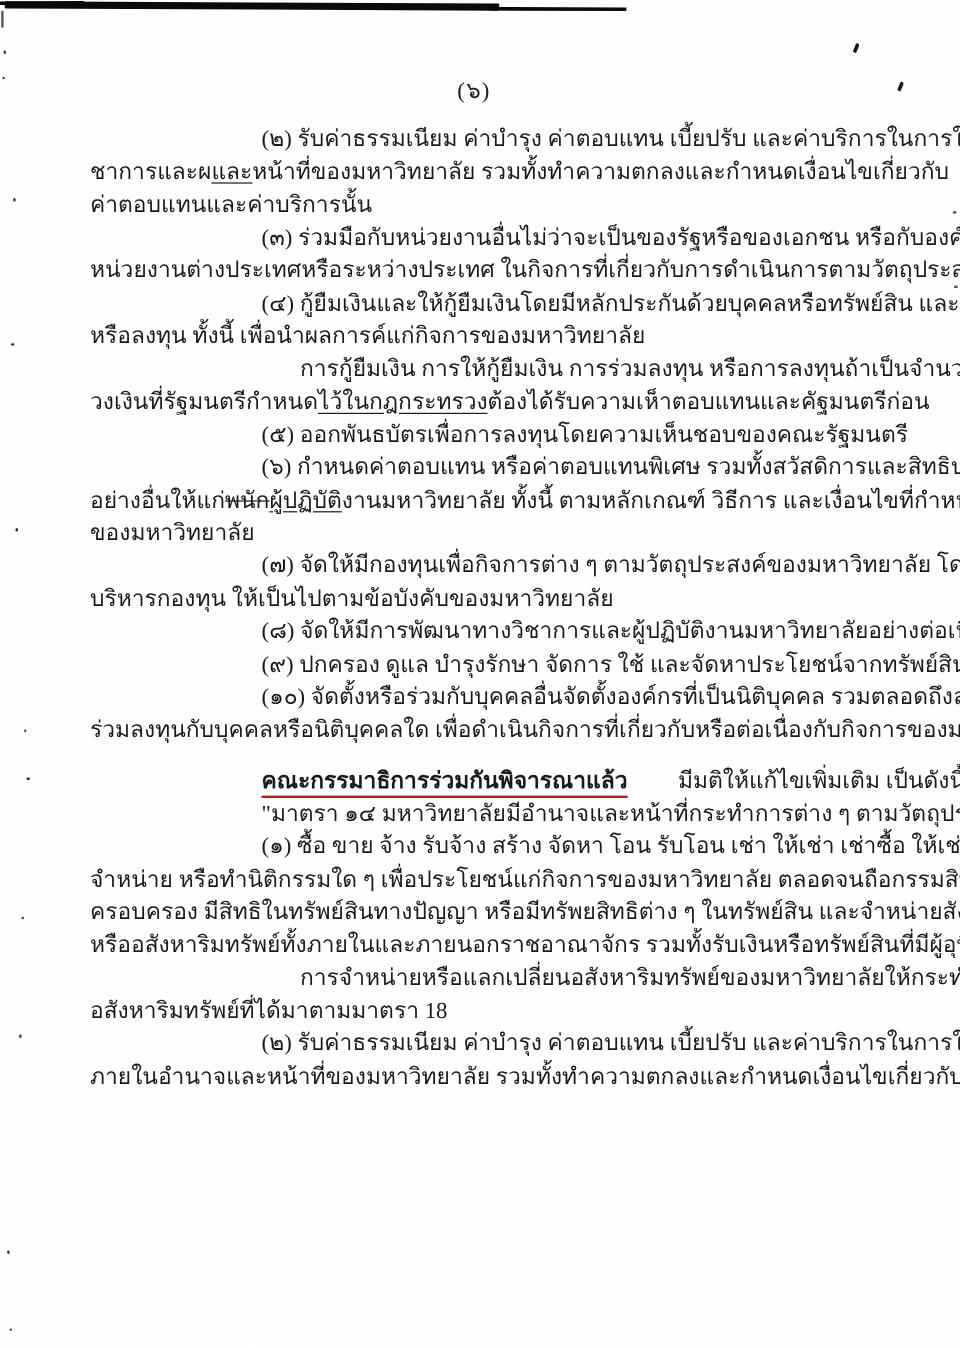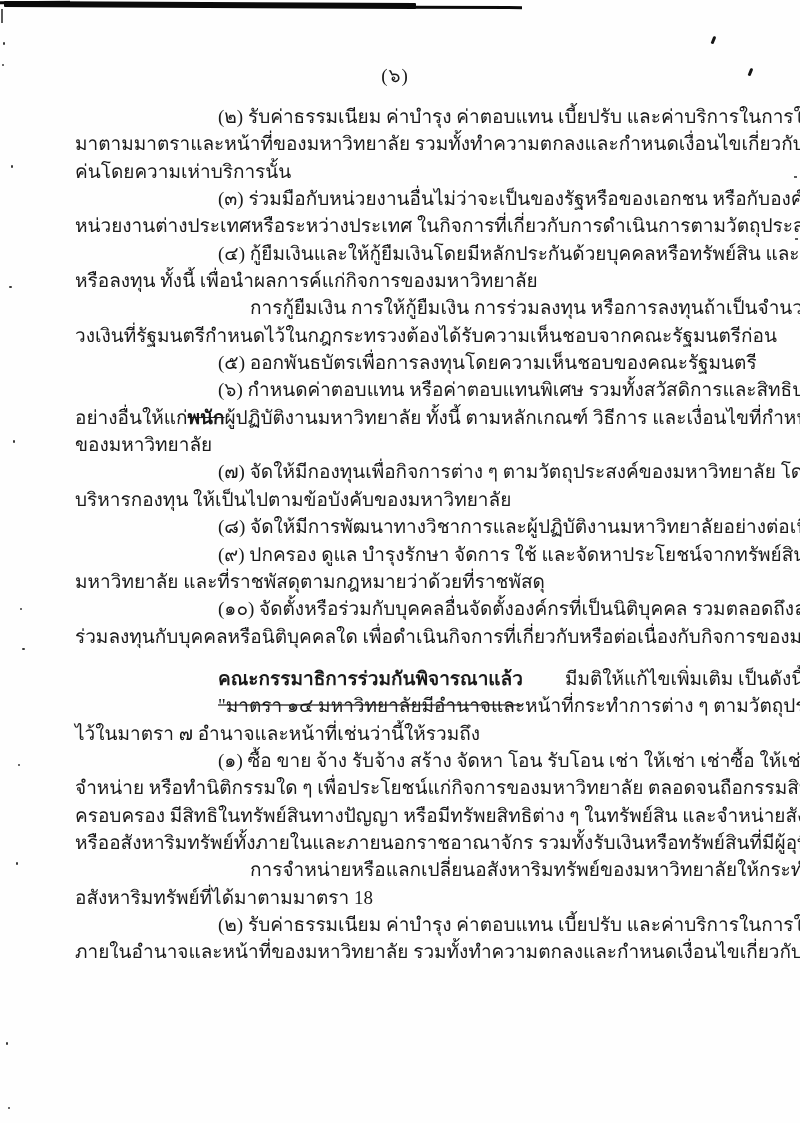--- a/index.html
+++ b/index.html
@@ -30,24 +30,24 @@
 
   
   .content{
     position:absolute;left:75px;top:103px;width:700px;
     font-size:19px;line-height:27.35px;
   }
   .line{white-space:nowrap;}
   .line.item{padding-left:143px;}
   .line.sub{padding-left:175px;}
   .line.gap-before{margin-top:15px;}
-  .seg-u{text-underline-offset:3px;}
+  .seg-u{text-decoration:underline;text-underline-offset:3px;}
   .seg-b{font-weight:700;}
-  .seg-b.seg-u{text-decoration:none;border-bottom:2px solid #737373;padding-bottom:15px;}
-  .seg-x{font-weight:700;text-decoration:line-through;margin-top:12px;}
+  .seg-b.seg-u{text-decoration:none;border-bottom:2px solid #b91c1c;padding-bottom:1px;}
+  .seg-x{font-weight:400;text-decoration:line-through;margin-top:12px;}
   .seg-g{margin-left:42px;}
 </style>
 </head>
 <body>
 
 <div class="page">
 
   <div class="scan-bar bar-c"></div>
   <div class="scan-bar bar-a"></div>
   <div class="scan-bar bar-b"></div>
@@ -67,42 +67,40 @@
 
   <div class="mark" style="left:712px;top:36px;"></div>
   <div class="mark" style="left:749px;top:68px;"></div>
   <div class="tick" style="left:794px;top:176px;width:3px;height:2px;"></div>
   <div class="tick" style="left:795px;top:238px;width:3px;height:2px;"></div>
 
   <div class="page-number">(๖)</div>
 
   <div class="content">
       <div class="line item"><span>(๒) รับค่าธรรมเนียม ค่าบำรุง ค่าตอบแทน เบี้ยปรับ และค่าบริการในการให้บริการ</span></div>
-      <div class="line flush"><span>มาตามมาตรา</span><span class="seg-u">และ</span><span>หน้าที่ของมหาวิทยาลัย รวมทั้งทำความตกลงและกำหนดเงื่อนไขเกี่ยวกับ</span></div>
-      <div class="line flush"><span>ค่นโดยความเห่าบริการนั้น</span></div>
+      <div class="line flush"><span>ชาการและผ</span><span class="seg-u">และ</span><span>หน้าที่ของมหาวิทยาลัย รวมทั้งทำความตกลงและกำหนดเงื่อนไขเกี่ยวกับ</span></div>
+      <div class="line flush"><span>ค่าตอบแทนและค่าบริการนั้น</span></div>
       <div class="line item"><span>(๓) ร่วมมือกับหน่วยงานอื่นไม่ว่าจะเป็นของรัฐหรือของเอกชน หรือกับองค์การ หรือ</span></div>
       <div class="line flush"><span>หน่วยงานต่างประเทศหรือระหว่างประเทศ ในกิจการที่เกี่ยวกับการดำเนินการตามวัตถุประสงค์</span></div>
       <div class="line item"><span>(๔) กู้ยืมเงินและให้กู้ยืมเงินโดยมีหลักประกันด้วยบุคคลหรือทรัพย์สิน และร่วมลงทุน</span></div>
       <div class="line flush"><span>หรือลงทุน ทั้งนี้ เพื่อนำผลการค์แก่กิจการของมหาวิทยาลัย</span></div>
       <div class="line sub"><span>การกู้ยืมเงิน การให้กู้ยืมเงิน การร่วมลงทุน หรือการลงทุนถ้าเป็นจำนวนเงินเกิน</span></div>
-      <div class="line flush"><span>วงเงินที่รัฐมนตรีกำหนด</span><span class="seg-u">ไว้ในกฎกระทรวง</span><span>ต้องได้รับความเห็นชอบจากคณะรัฐมนตรีก่อน</span></div>
+      <div class="line flush"><span>วงเงินที่รัฐมนตรีกำหนด</span><span class="seg-u">ไว้ในกฎกระทรวง</span><span>ต้องได้รับความเห็าตอบแทนและคัฐมนตรีก่อน</span></div>
       <div class="line item"><span>(๕) ออกพันธบัตรเพื่อการลงทุนโดยความเห็นชอบของคณะรัฐมนตรี</span></div>
       <div class="line item"><span>(๖) กำหนดค่าตอบแทน หรือค่าตอบแทนพิเศษ รวมทั้งสวัสดิการและสิทธิประโยชน์</span></div>
       <div class="line flush"><span>อย่างอื่นให้แก่</span><span class="seg-x">พนัก</span><span class="seg-u">ผู้ปฏิบัติ</span><span>งานมหาวิทยาลัย ทั้งนี้ ตามหลักเกณฑ์ วิธีการ และเงื่อนไขที่กำหนดในข้อบังคับ</span></div>
       <div class="line flush"><span>ของมหาวิทยาลัย</span></div>
       <div class="line item"><span>(๗) จัดให้มีกองทุนเพื่อกิจการต่าง ๆ ตามวัตถุประสงค์ของมหาวิทยาลัย โดยการ</span></div>
       <div class="line flush"><span>บริหารกองทุน ให้เป็นไปตามข้อบังคับของมหาวิทยาลัย</span></div>
       <div class="line item"><span>(๘) จัดให้มีการพัฒนาทางวิชาการและผู้ปฏิบัติงานมหาวิทยาลัยอย่างต่อเนื่อง</span></div>
       <div class="line item"><span>(๙) ปกครอง ดูแล บำรุงรักษา จัดการ ใช้ และจัดหาประโยชน์จากทรัพย์สินของ</span></div>
-      <div class="line flush"><span>มหาวิทยาลัย และที่ราชพัสดุตามกฎหมายว่าด้วยที่ราชพัสดุ</span></div>
       <div class="line item"><span>(๑๐) จัดตั้งหรือร่วมกับบุคคลอื่นจัดตั้งองค์กรที่เป็นนิติบุคคล รวมตลอดถึงลงทุนหรือ</span></div>
       <div class="line flush"><span>ร่วมลงทุนกับบุคคลหรือนิติบุคคลใด เพื่อดำเนินกิจการที่เกี่ยวกับหรือต่อเนื่องกับกิจการของมหาวิทยาลัย</span></div>
       <div class="line item gap-before"><span class="seg-b seg-u">คณะกรรมาธิการร่วมกันพิจารณาแล้ว</span><span class="seg-g">มีมติให้แก้ไขเพิ่มเติม เป็นดังนี้</span></div>
       <div class="line item"><span>"มาตรา ๑๔ มหาวิทยาลัยมีอำนาจและหน้าที่กระทำการต่าง ๆ ตามวัตถุประสงค์ที่ระบุ</span></div>
-      <div class="line flush"><span>ไว้ในมาตรา ๗ อำนาจและหน้าที่เช่นว่านี้ให้รวมถึง</span></div>
       <div class="line item"><span>(๑) ซื้อ ขาย จ้าง รับจ้าง สร้าง จัดหา โอน รับโอน เช่า ให้เช่า เช่าซื้อ ให้เช่าซื้อ แลกเปลี่ยน</span></div>
       <div class="line flush"><span>จำหน่าย หรือทำนิติกรรมใด ๆ เพื่อประโยชน์แก่กิจการของมหาวิทยาลัย ตลอดจนถือกรรมสิทธิ์ มีสิทธิ</span></div>
       <div class="line flush"><span>ครอบครอง มีสิทธิในทรัพย์สินทางปัญญา หรือมีทรัพยสิทธิต่าง ๆ ในทรัพย์สิน และจำหน่ายสังหาริมทรัพย์</span></div>
       <div class="line flush"><span>หรืออสังหาริมทรัพย์ทั้งภายในและภายนอกราชอาณาจักร รวมทั้งรับเงินหรือทรัพย์สินที่มีผู้อุทิศให้</span></div>
       <div class="line sub"><span>การจำหน่ายหรือแลกเปลี่ยนอสังหาริมทรัพย์ของมหาวิทยาลัยให้กระทำได้เฉพาะ</span></div>
       <div class="line flush"><span>อสังหาริมทรัพย์ที่ได้มาตามมาตรา 18</span></div>
       <div class="line item"><span>(๒) รับค่าธรรมเนียม ค่าบำรุง ค่าตอบแทน เบี้ยปรับ และค่าบริการในการให้บริการ</span></div>
       <div class="line flush"><span>ภายในอำนาจและหน้าที่ของมหาวิทยาลัย รวมทั้งทำความตกลงและกำหนดเงื่อนไขเกี่ยวกับค่าตอบแทน</span></div>
     </div>
 

